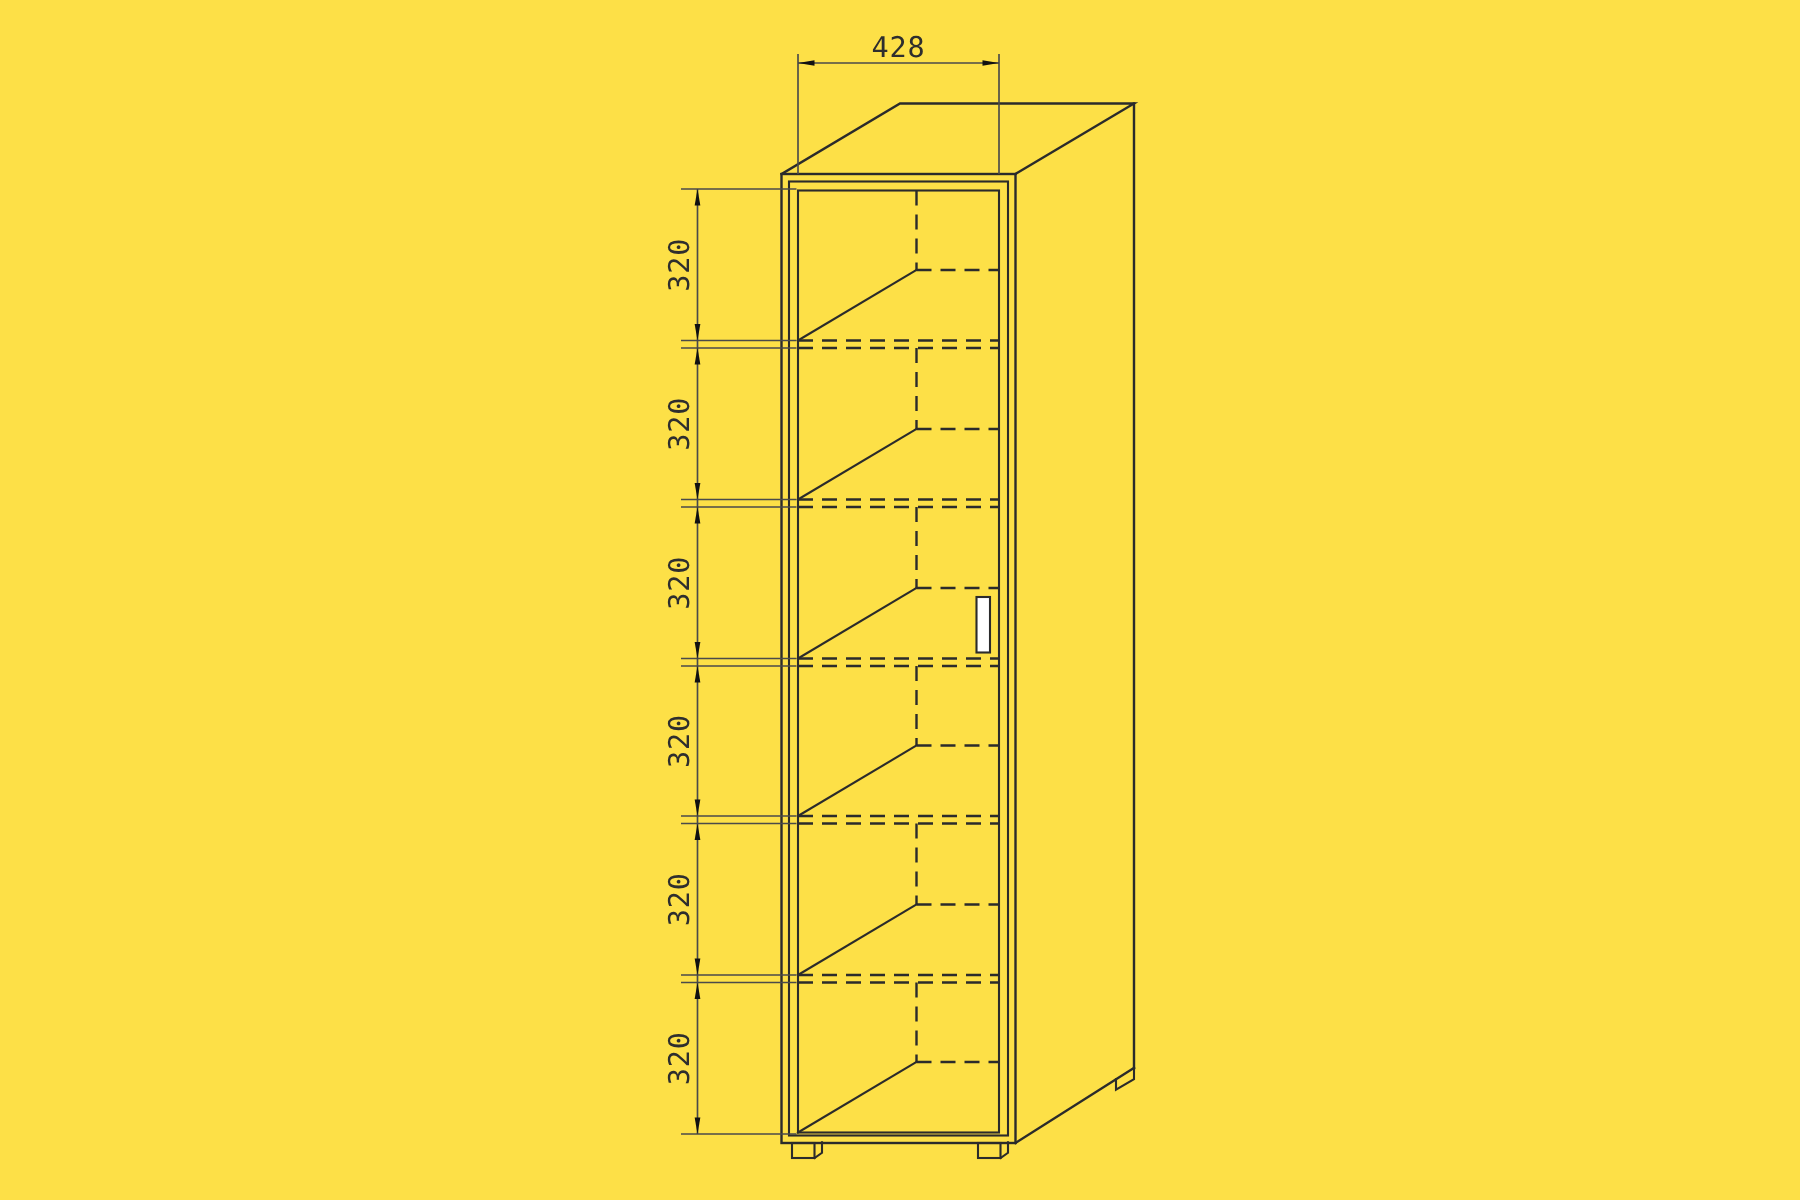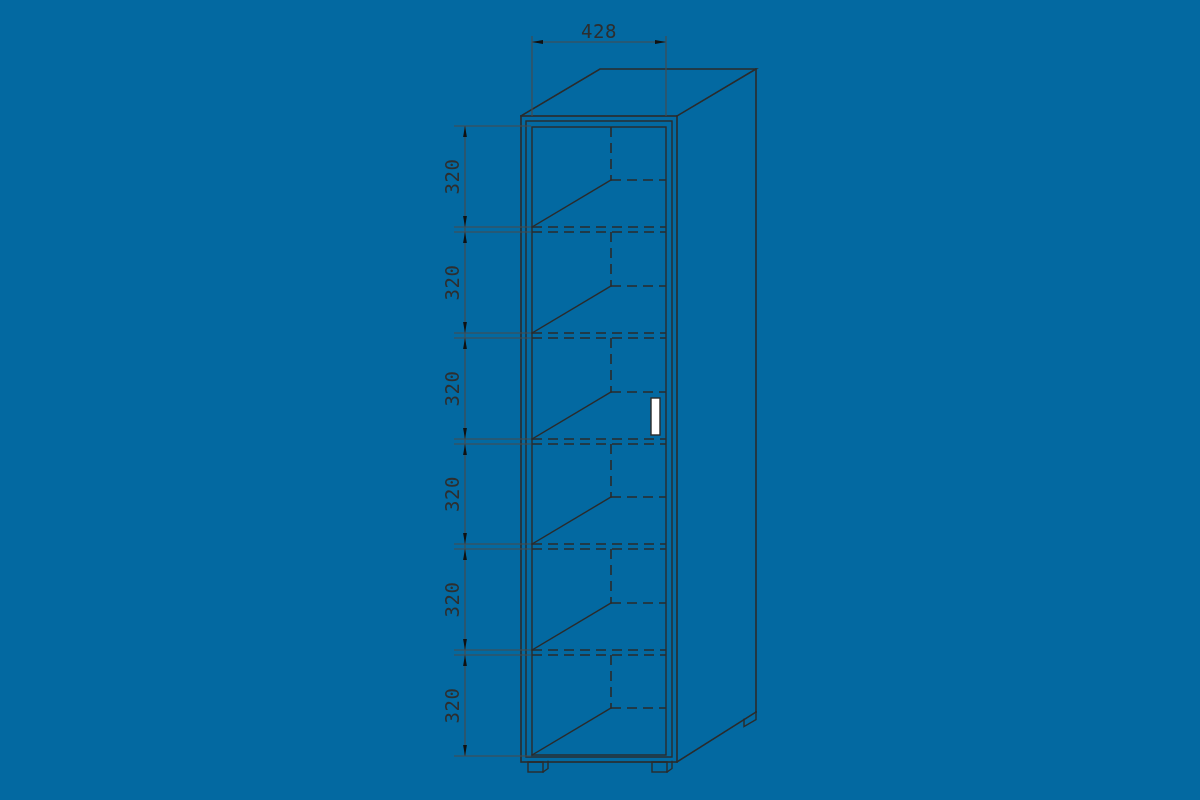--- a/index.html
+++ b/index.html
@@ -1,19 +1,19 @@
 <!DOCTYPE html>
 <html><head>
 <meta charset="utf-8">
 <style>
   html,body{margin:0;padding:0;background:#ffffff;}
   .canvas{
     position:relative;
     width:1200px;height:800px;
-    background:#0369a1;
+    background:#fde047;
     overflow:hidden;
     font-family:"DejaVu Sans Mono","Liberation Mono",monospace;
   }
   svg{display:block;}
   text{
     font-family:"DejaVu Sans Mono","Liberation Mono",monospace;
     font-size:19px;
     fill:#2e2e2e;
     letter-spacing:0.5px;
   }

